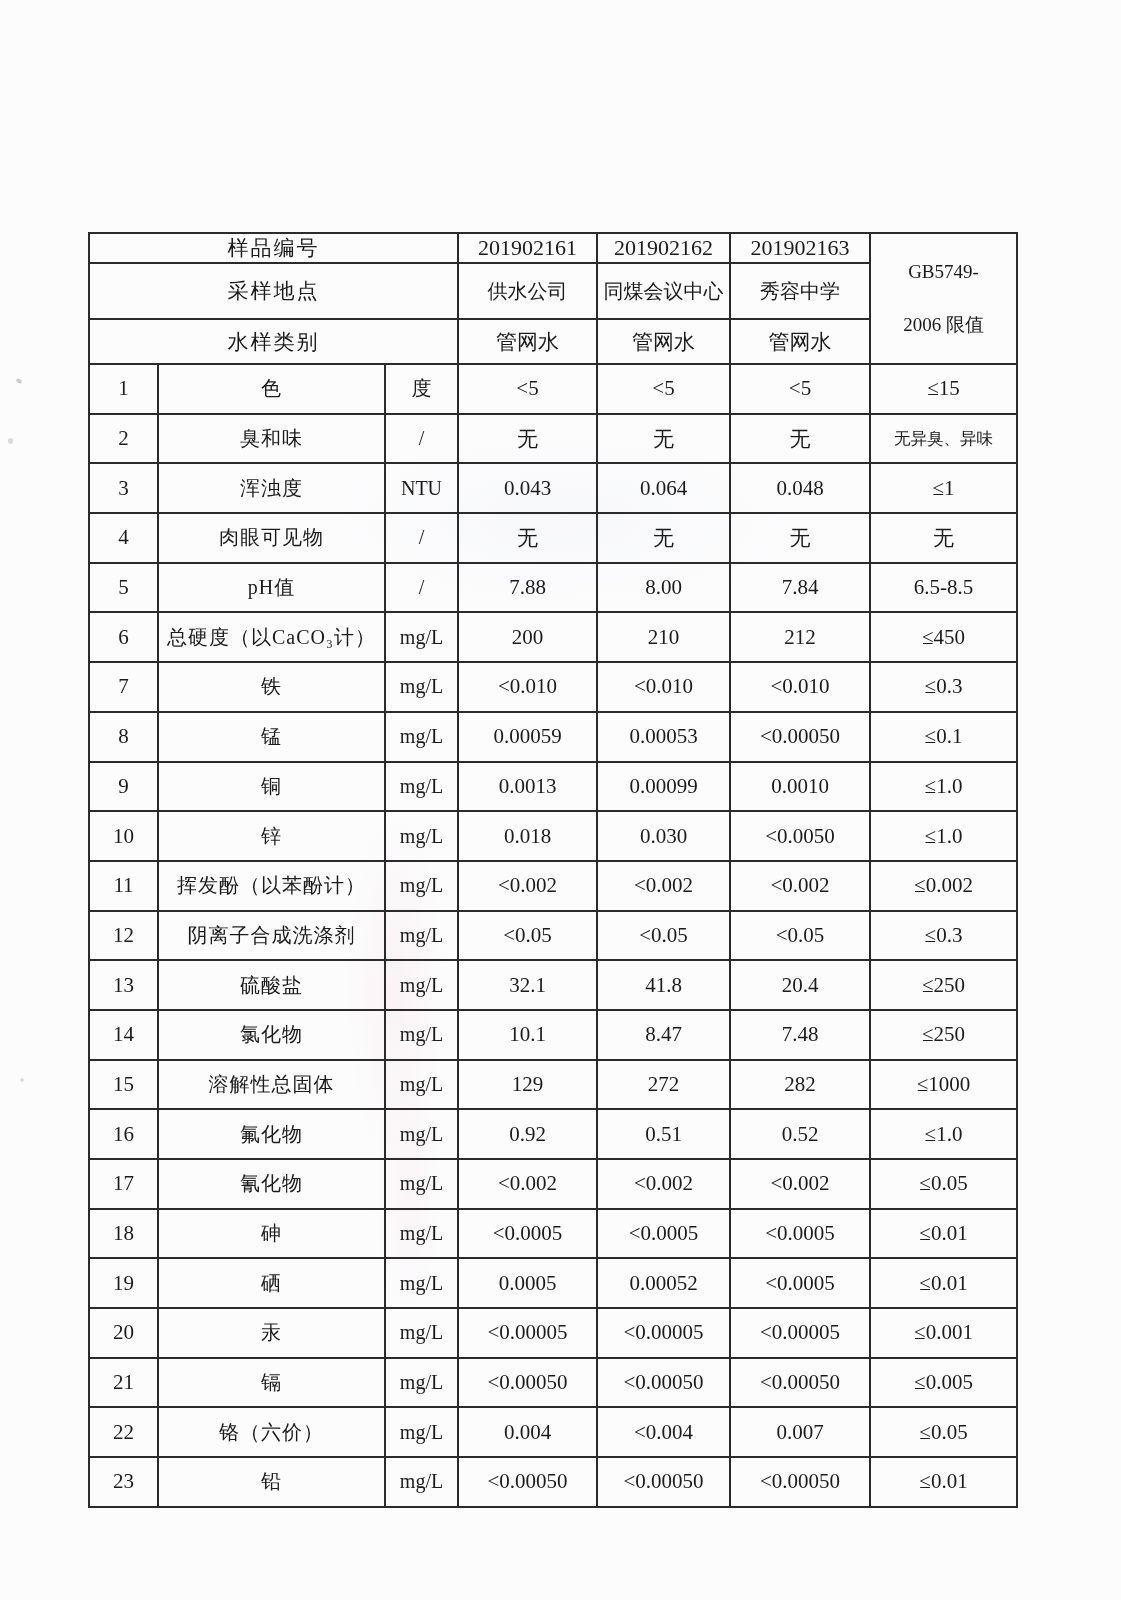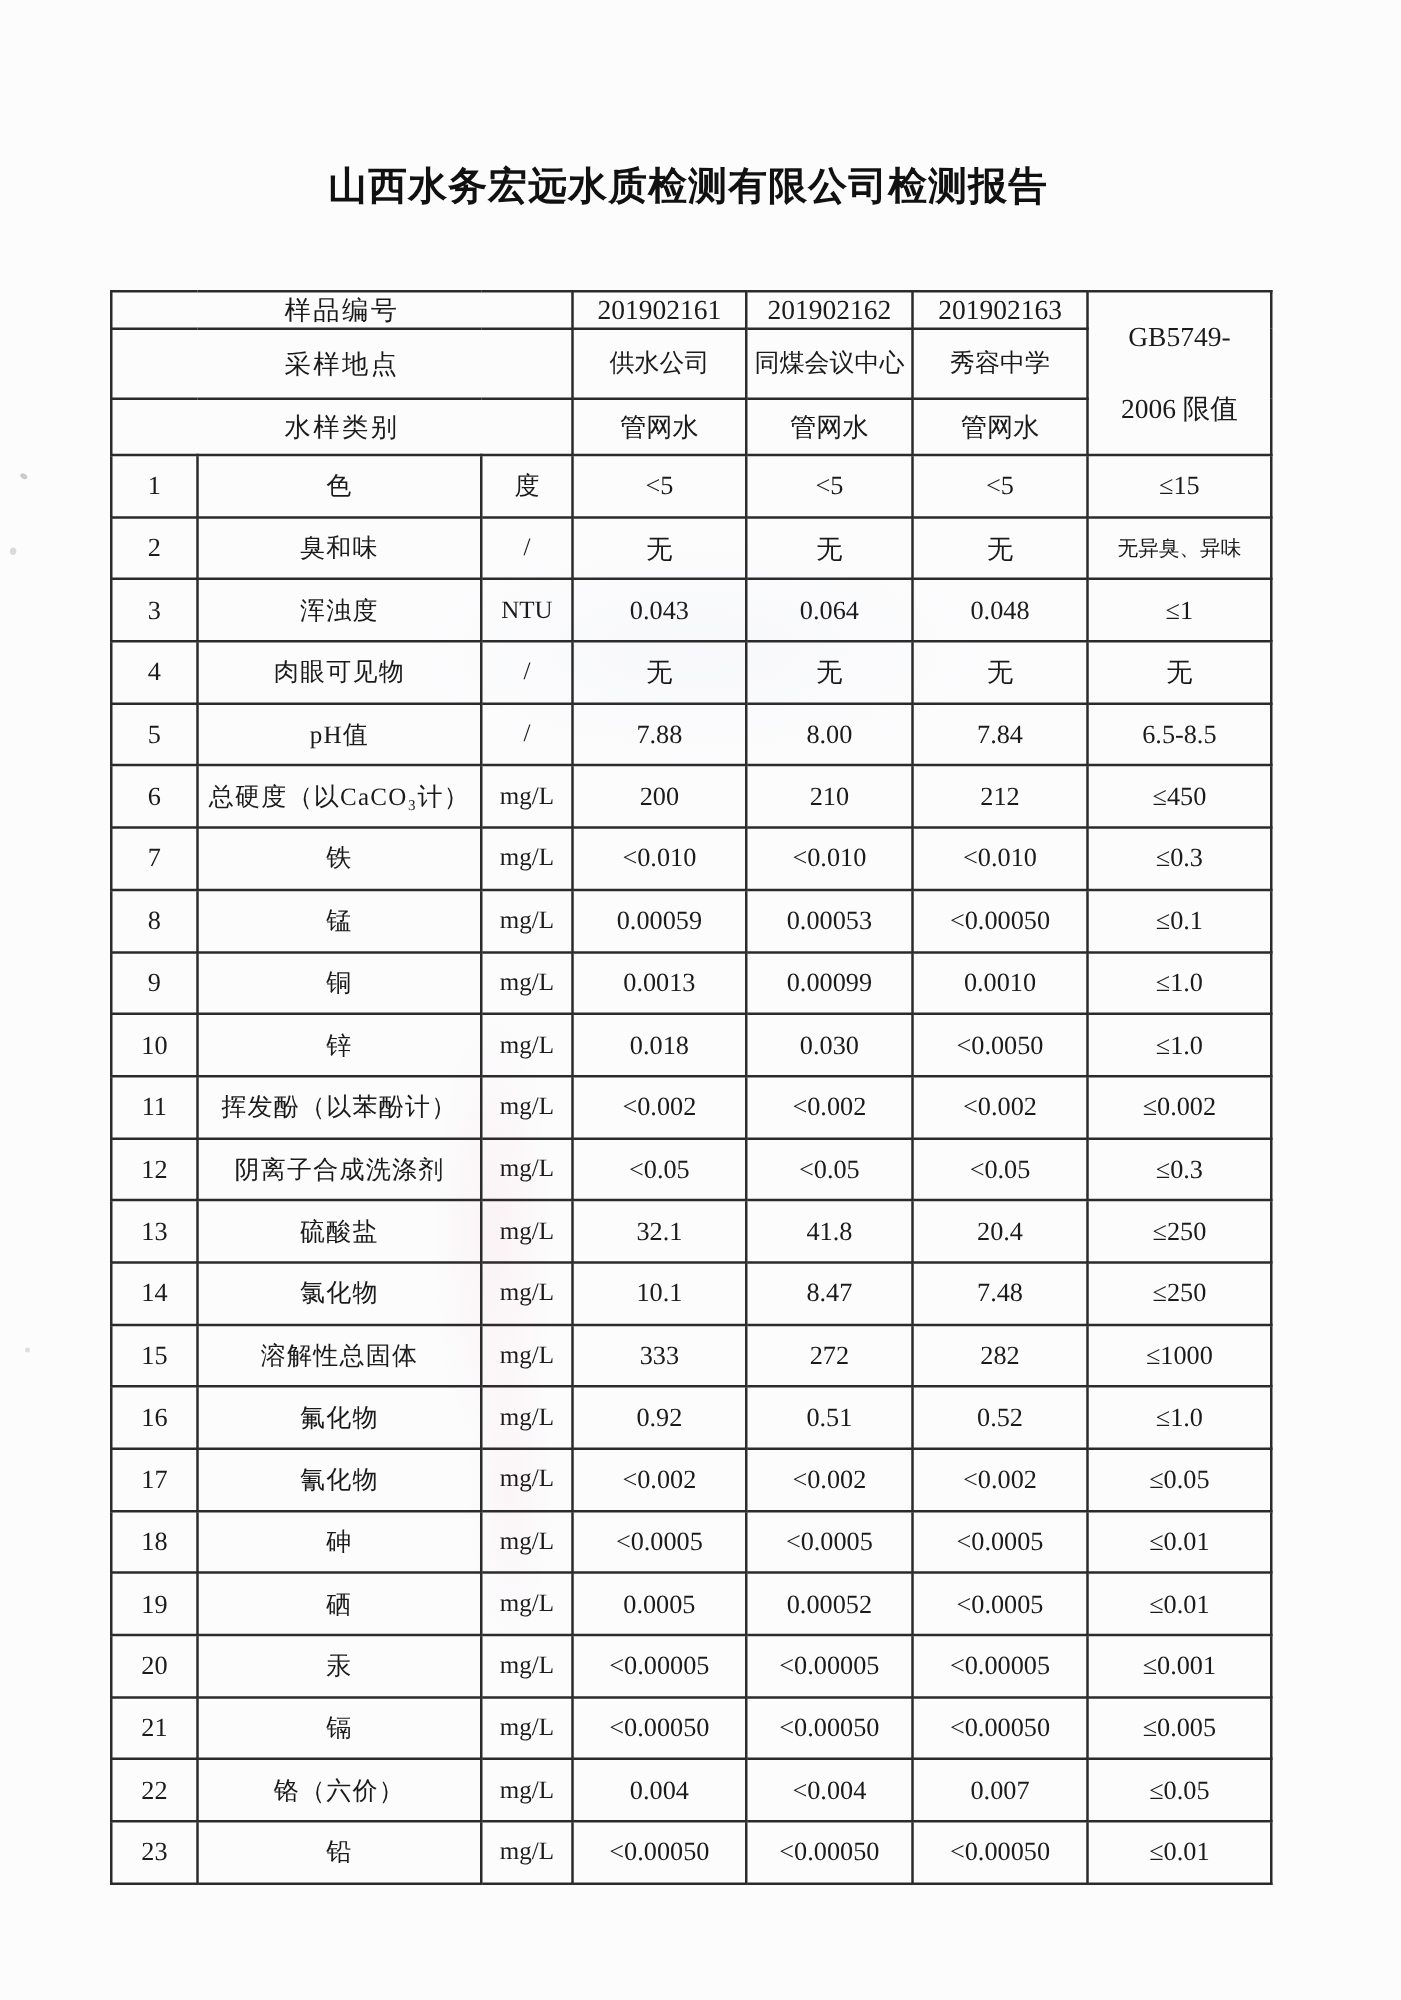--- a/index.html
+++ b/index.html
@@ -46,40 +46,39 @@
     font-weight:normal;
     overflow:hidden;
   }
   thead tr.h1{height:30px;}
   thead tr.h2{height:56px;}
   thead tr.h3{height:45px;padding-left:26px;}
   tbody tr{height:49.7px;}
   .span-label{letter-spacing:2px;}
   .sample-id{font-size:22px;margin-left:12px;}
   .loc{font-size:20px;line-height:1.25;padding:0 9px;}
-  .limit-head{font-size:22px;line-height:1.2;margin-left:36px;}
+  .limit-head{font-size:19px;line-height:1.2;margin-left:36px;}
   .limit-head .l1{margin-bottom:30px;}
   td.c-no{font-size:21px;}
   td.c-name{text-align:left;padding-left:14px;font-size:20px;letter-spacing:1px;}
   td.c-unit{font-size:20px;}
   td.c-val{font-size:21px;}
   td.c-limit{font-size:21px;}
   td.c-limit.small{font-size:16.5px;letter-spacing:0;}
 
   .speck{position:absolute;background:#9a9a9a;opacity:.5;border-radius:50%;}
   .speck.s1{left:16px;top:379px;width:6px;height:4px;transform:rotate(30deg);}
   .speck.s2{left:8px;top:438px;width:5px;height:6px;opacity:.35;}
   .speck.s3{left:20px;top:1078px;width:4px;height:4px;opacity:.3;}
 </style>
 </head>
 <body>
 
 <div class="page">
 
-  <div class="title">山西水务宏远水质检测有限公司检测报告</div>
 
 
   <table class="results">
     <colgroup>
       <col style="width:69px">
         <col style="width:227px">
         <col style="width:73px">
       <col style="width:139px">
         <col style="width:133px">
         <col style="width:140px">
@@ -233,21 +232,21 @@
           <td class="c-unit">mg/L</td>
           <td class="c-val">10.1</td>
           <td class="c-val">8.47</td>
           <td class="c-val">7.48</td>
           <td class="c-limit">≤250</td>
         </tr>
         <tr>
           <td class="c-no">15</td>
           <td class="c-name">溶解性总固体</td>
           <td class="c-unit">mg/L</td>
-          <td class="c-val">333</td>
+          <td class="c-val">129</td>
           <td class="c-val">272</td>
           <td class="c-val">282</td>
           <td class="c-limit">≤1000</td>
         </tr>
         <tr>
           <td class="c-no">16</td>
           <td class="c-name">氟化物</td>
           <td class="c-unit">mg/L</td>
           <td class="c-val">0.92</td>
           <td class="c-val">0.51</td>

